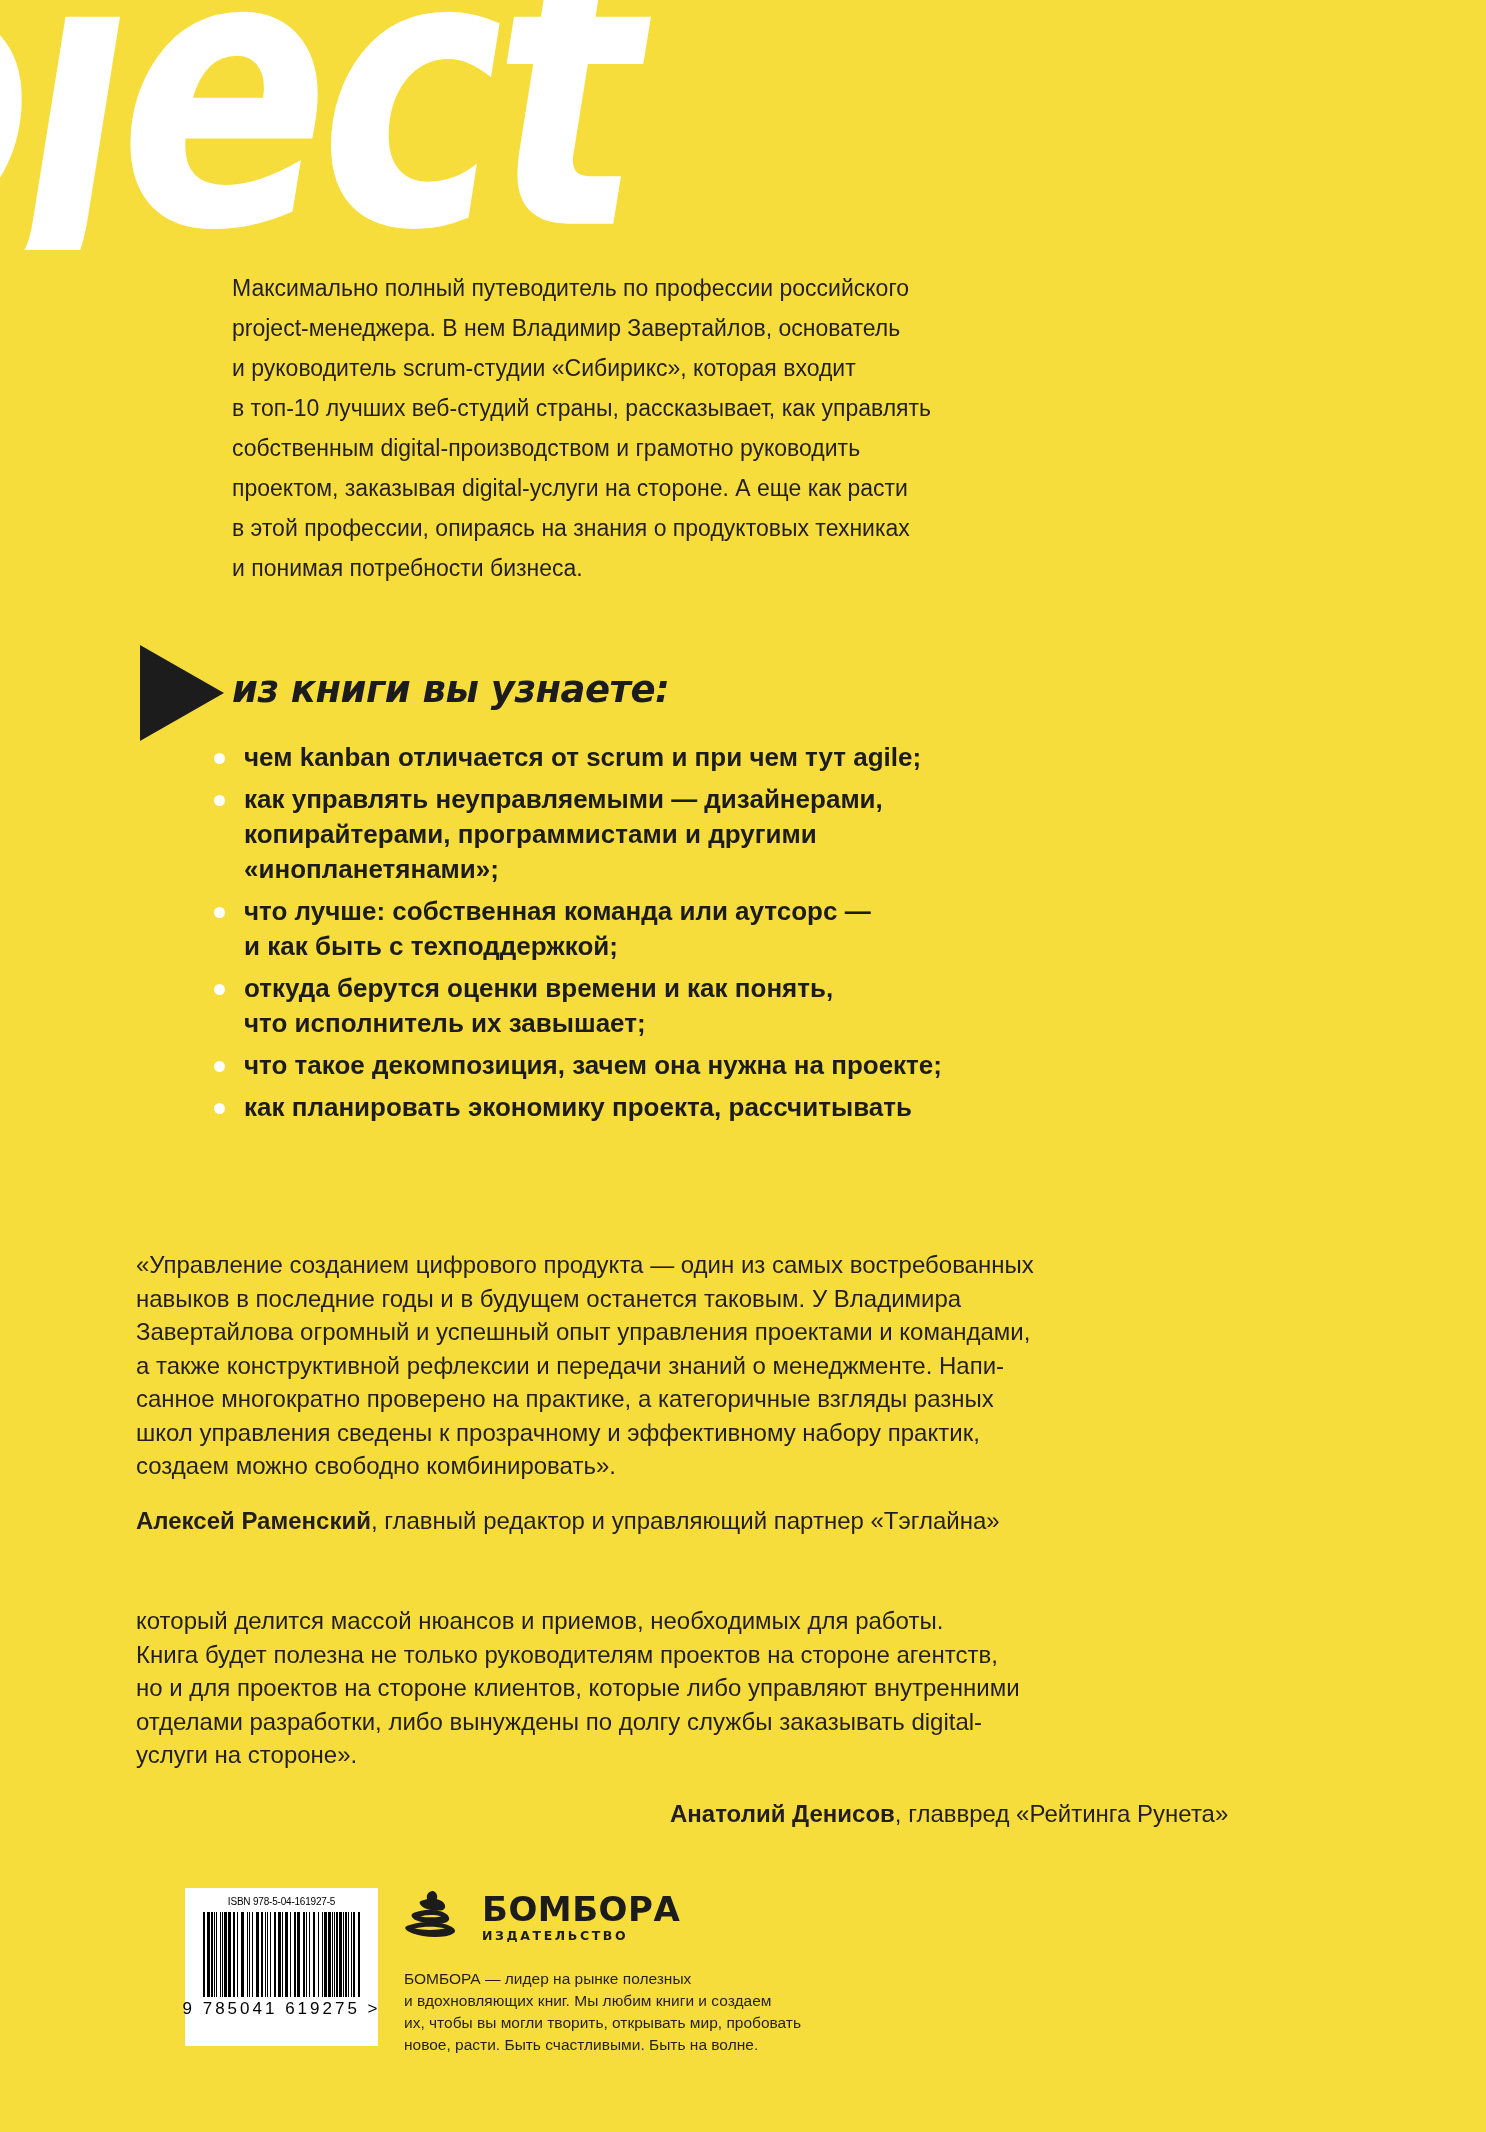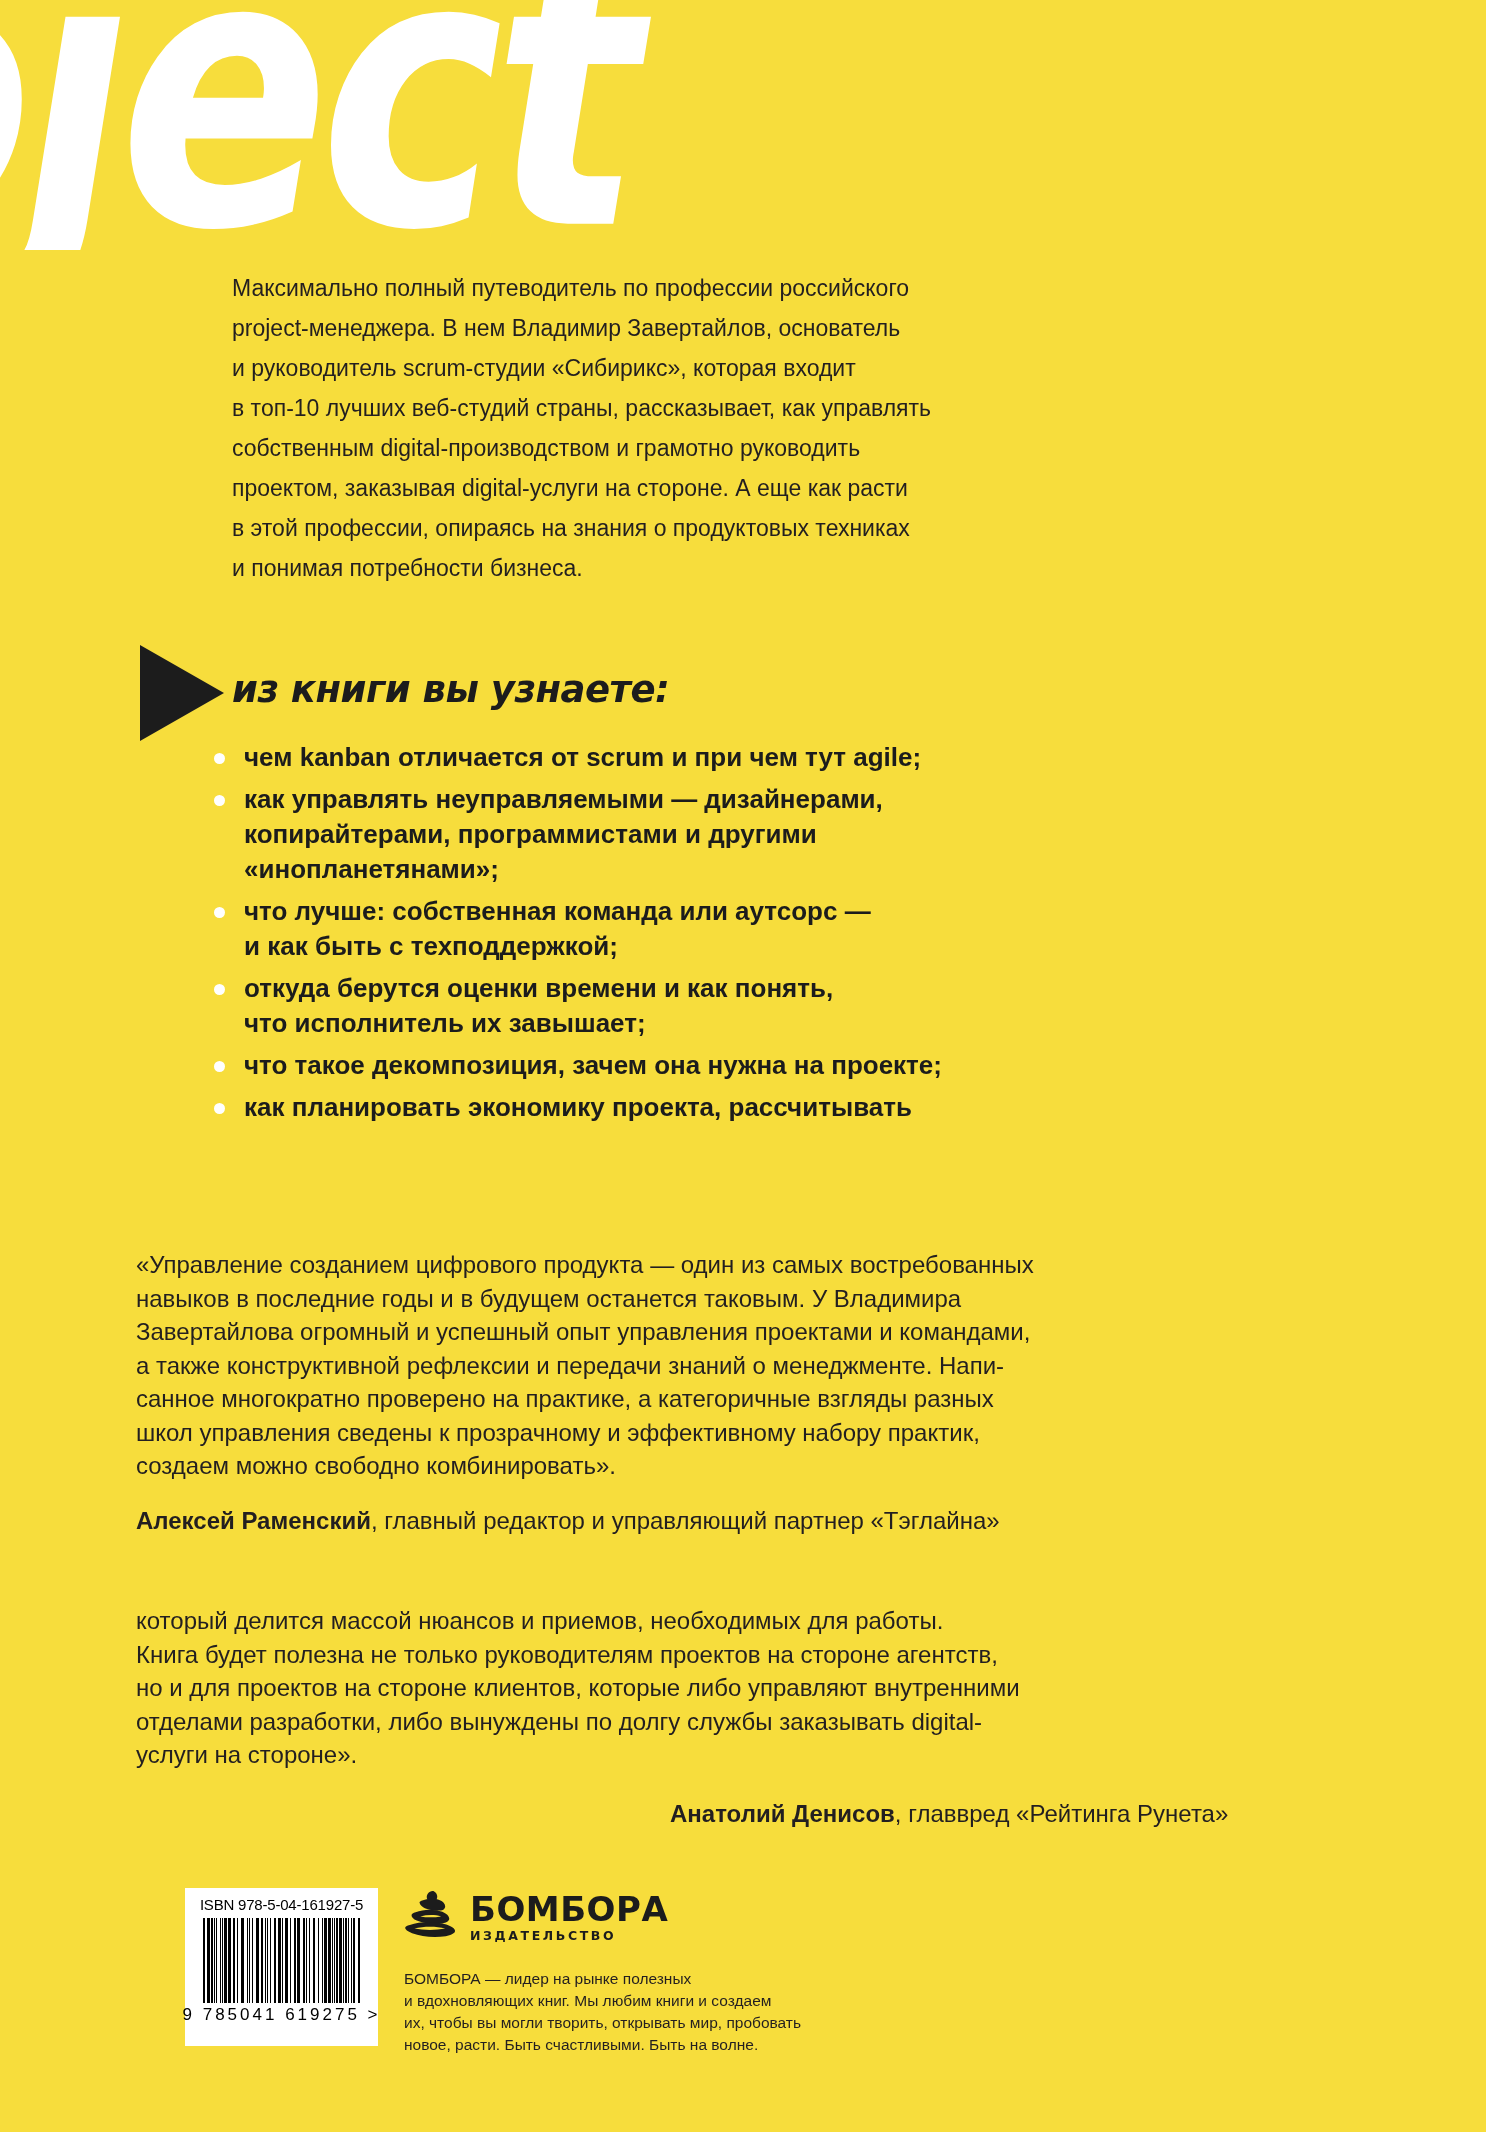--- a/index.html
+++ b/index.html
@@ -139,21 +139,21 @@
     background: #FFFFFF;
     display: flex;
     flex-direction: column;
     align-items: center;
     justify-content: flex-start;
     padding-top: 8px;
     box-sizing: border-box;
   }
   .barcode-isbn {
     font-family: "Liberation Sans", sans-serif;
-    font-size: 15px;
+    font-size: 10px;
     color: #000;
     letter-spacing: -0.2px;
     white-space: nowrap;
   }
   .barcode-bars {
     margin-top: 5px;
     height: 85px;
     width: 160px;
     display: flex;
     align-items: flex-start;
@@ -177,21 +177,21 @@
   
   .publisher {
     position: absolute;
     left: 404px;
     top: 1888px;
     width: 400px;
   }
   .pub-logo-row {
     display: flex;
     align-items: center;
-    gap: 8px;
+    gap: 20px;
   }
   .pub-mark { width: 58px; height: 58px; flex: none; }
   .pub-wordmark { display: flex; flex-direction: column; line-height: 1; }
   .pub-name {
     font-family: "DejaVu Sans", sans-serif;
     font-weight: bold;
     font-size: 34px;
     letter-spacing: 0.5px;
     color: #1C1C1C;
   }

